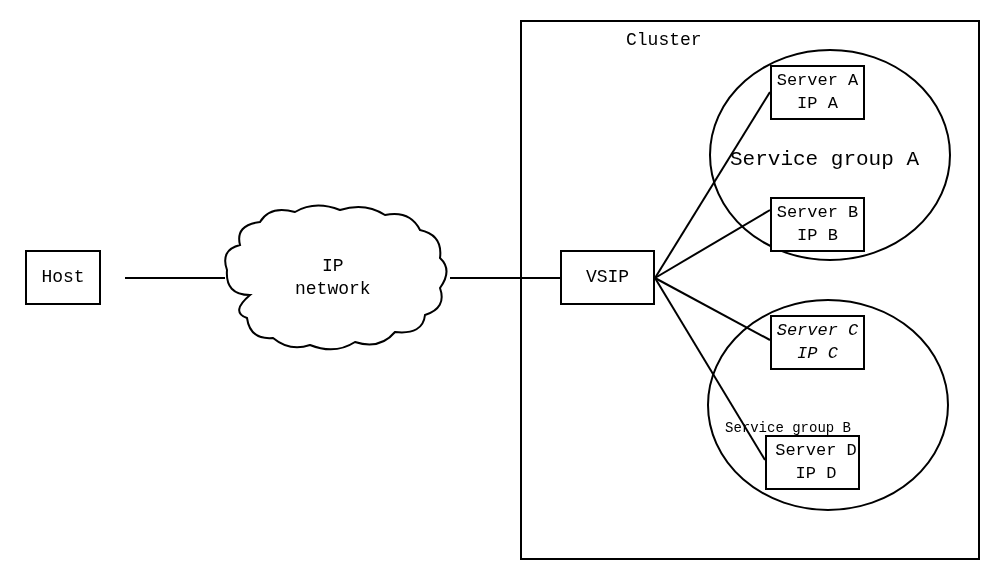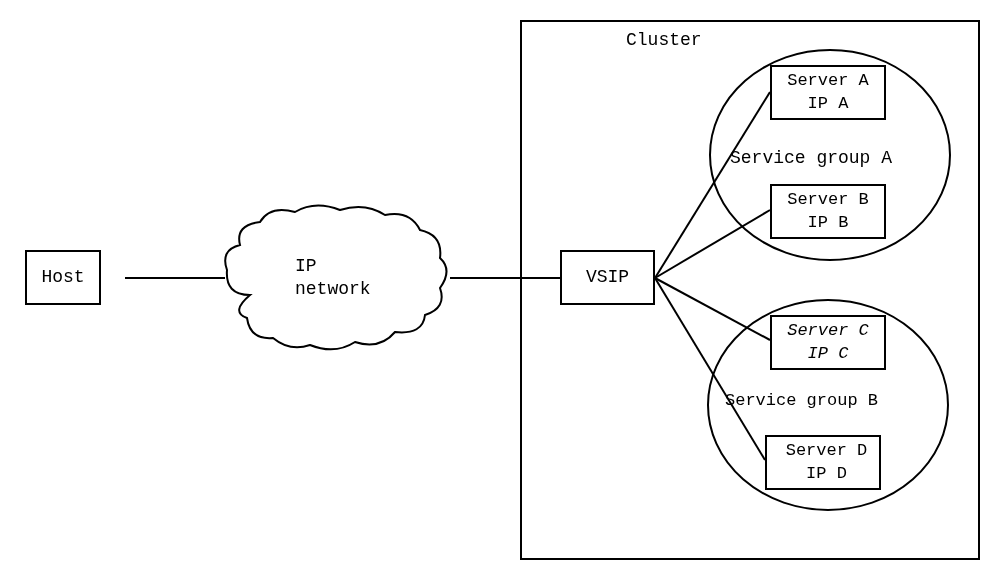--- a/index.html
+++ b/index.html
@@ -37,26 +37,26 @@
       width: 76px;
       height: 55px;
     }
     .vsip-box {
       left: 560px;
       top: 250px;
       width: 95px;
       height: 55px;
     }
     .server-box {
-      width: 116px;
+      width: 95px;
       height: 55px;
       font-size: 17px;
     }
     .server-a { left: 770px; top: 65px; }
-    .server-b { left: 770px; top: 184px; }
+    .server-b { left: 770px; top: 197px; }
     .server-c { left: 770px; top: 315px; font-style: italic; }
     .server-d { left: 765px; top: 435px; padding-left: 7px; }
 
     .cluster-frame {
       position: absolute;
       left: 520px;
       top: 20px;
       width: 460px;
       height: 540px;
       border: 2px solid #000;
@@ -64,48 +64,48 @@
     .cluster-label {
       position: absolute;
       left: 580px;
       top: 30px;
       margin-left: 46px;
     }
     .group-label-a {
       position: absolute;
       left: 730px;
       top: 148px;
-      font-size: 18px;
+      font-size: 21px;
     }
     .group-label-b {
       position: absolute;
       left: 725px;
-      top: 391px;
-      font-size: 17px;
+      top: 420px;
+      font-size: 14px;
     }
     svg.lines {
       position: absolute;
       left: 0;
       top: 0;
       width: 1000px;
       height: 578px;
       pointer-events: none;
     }
     .cloud {
       position: absolute;
       left: 215px;
       top: 200px;
       width: 240px;
       height: 155px;
     }
     .cloud-label {
       position: absolute;
       left: 295px;
       top: 255px;
-      text-align: left;
+      text-align: center;
       line-height: 1.3;
     }
   </style>
 </head>
 <body>
 
 <div class="diagram">
 
   <svg class="lines">
 

